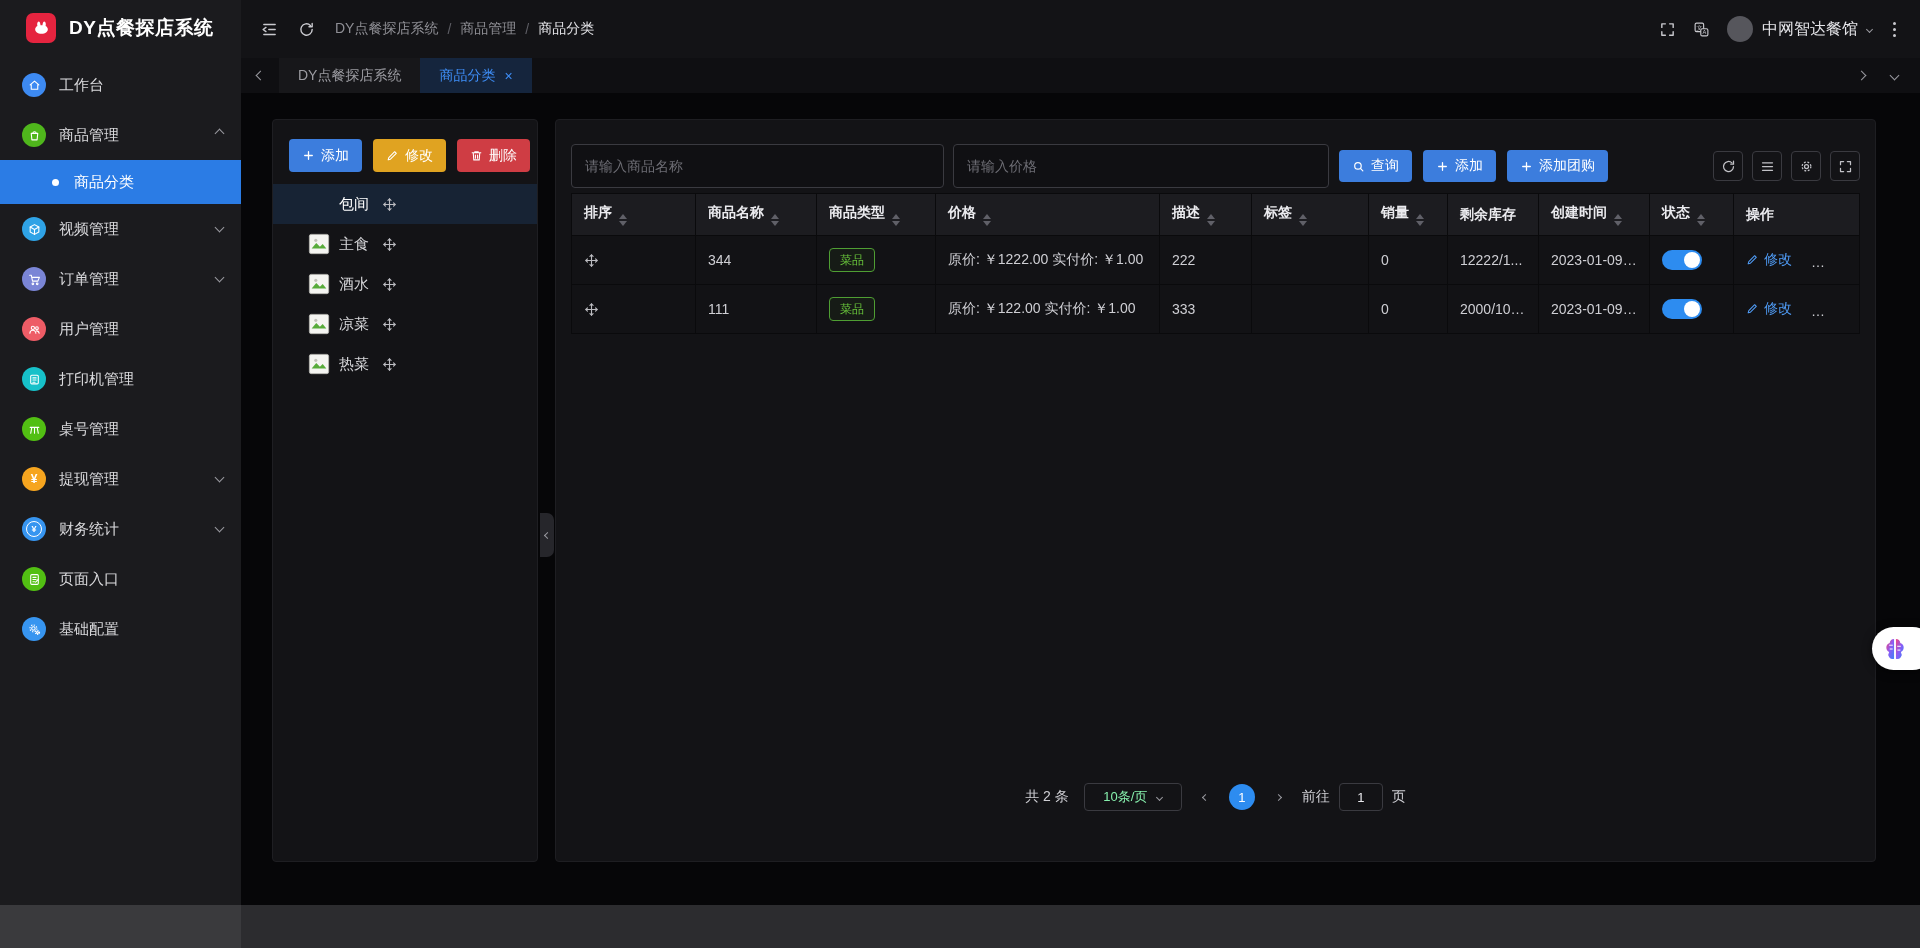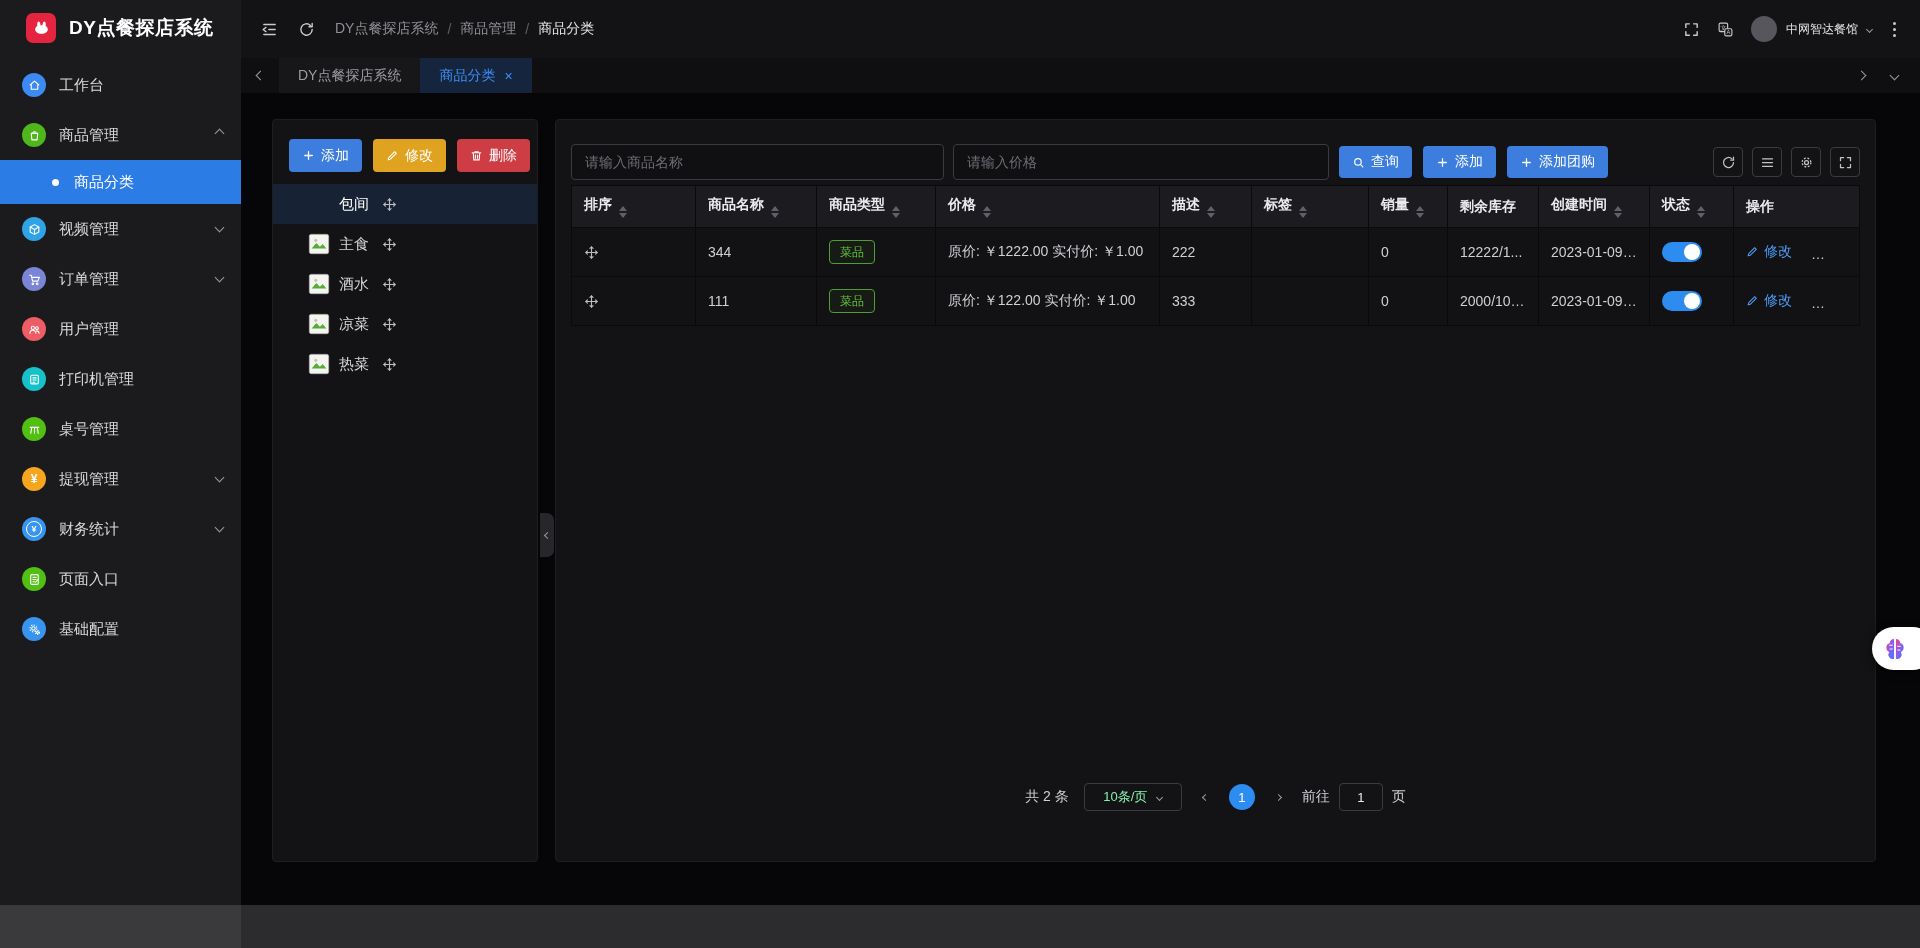--- a/index.html
+++ b/index.html
@@ -36,21 +36,21 @@
   .topbar{position:absolute;left:241px;top:0;right:0;height:58px;background:#131316;display:flex;align-items:center;padding:0 20px;gap:20px}
   .tb-icon{color:#c9c9ce;cursor:pointer}
   .tb-icon svg{width:17px;height:17px}
   .breadcrumb{display:flex;align-items:center;gap:9px;font-size:14px;color:#8f8f95}
   .crumb{cursor:pointer}
   .crumb.last{color:#e6e6ea;cursor:default}
   .sep{color:#5f5f66}
   .topbar-right{margin-left:auto;display:flex;align-items:center;gap:17px}
   .avatar{width:26px;height:26px;border-radius:50%;background:#56565c;flex:none}
   .user-chip{display:flex;align-items:center;gap:9px;cursor:pointer}
-  .user-name{font-size:12px;color:#e3e3e7}
+  .user-name{font-size:16px;color:#e3e3e7}
   .kebab{display:flex;flex-direction:column;gap:3px;padding:4px;cursor:pointer}
   .kebab i{width:3px;height:3px;border-radius:50%;background:#c9c9ce}
 
   
   .tabbar{position:absolute;left:241px;top:58px;right:0;height:35px;background:#0f0f12;display:flex;align-items:stretch;z-index:5}
   .tab-nav{width:38px;display:flex;align-items:center;justify-content:center;cursor:pointer}
   .tab{display:flex;align-items:center;gap:9px;padding:0 19px;font-size:14px;color:#9c9ca2;background:#17171a;cursor:pointer;white-space:nowrap}
   .tab.active{background:#15253d;color:#3e8ef7}
   .tab-close{font-size:14px;line-height:1;cursor:pointer}
   .tabbar-right{margin-left:auto;display:flex;align-items:center;gap:26px;padding-right:22px}
@@ -69,21 +69,21 @@
   .tree-row{position:relative;display:flex;align-items:center;height:40px;padding-left:66px;font-size:15px;color:#d6d6d9;gap:13px;cursor:pointer}
   .tree-row.selected{background:#172334;color:#fff}
   .tree-img{position:absolute;left:35px;top:9px;width:22px;height:22px}
   .move-icon{color:#bcbcc1}
   .move-icon svg{width:15px;height:15px}
 
   .collapse-handle{position:absolute;left:299px;top:420px;width:14px;height:44px;background:#26262b;border-radius:0 7px 7px 0;display:flex;align-items:center;justify-content:center;cursor:pointer;z-index:4}
 
   .right-card{position:absolute;left:314px;top:26px;width:1321px;height:743px;padding:24px 15px 0}
   .toolbar{display:flex;align-items:center}
-  .inp{height:36px;background:#101013;border:1px solid #3a3a40;border-radius:4px;color:#e0e0e4;font-size:14px;padding:0 13px;outline:none;font-family:inherit}
+  .inp{height:44px;background:#101013;border:1px solid #3a3a40;border-radius:4px;color:#e0e0e4;font-size:14px;padding:0 13px;outline:none;font-family:inherit}
   .inp::placeholder{color:#6d6d74}
   .inp-name{width:373px}
   .inp-price{width:376px;margin-left:9px}
   .toolbar .btn{height:32px;margin-left:11px}
   .toolbar .btn:first-of-type{margin-left:10px}
   .tool-icons{margin-left:auto;display:flex;gap:9px}
   .ghost{width:30px;height:30px;border:1px solid #3a3a40;border-radius:4px;background:transparent;color:#c2c2c7;display:flex;align-items:center;justify-content:center;cursor:pointer}
   .ghost svg{width:15px;height:15px}
 
   .table-wrap{margin-top:5px}

